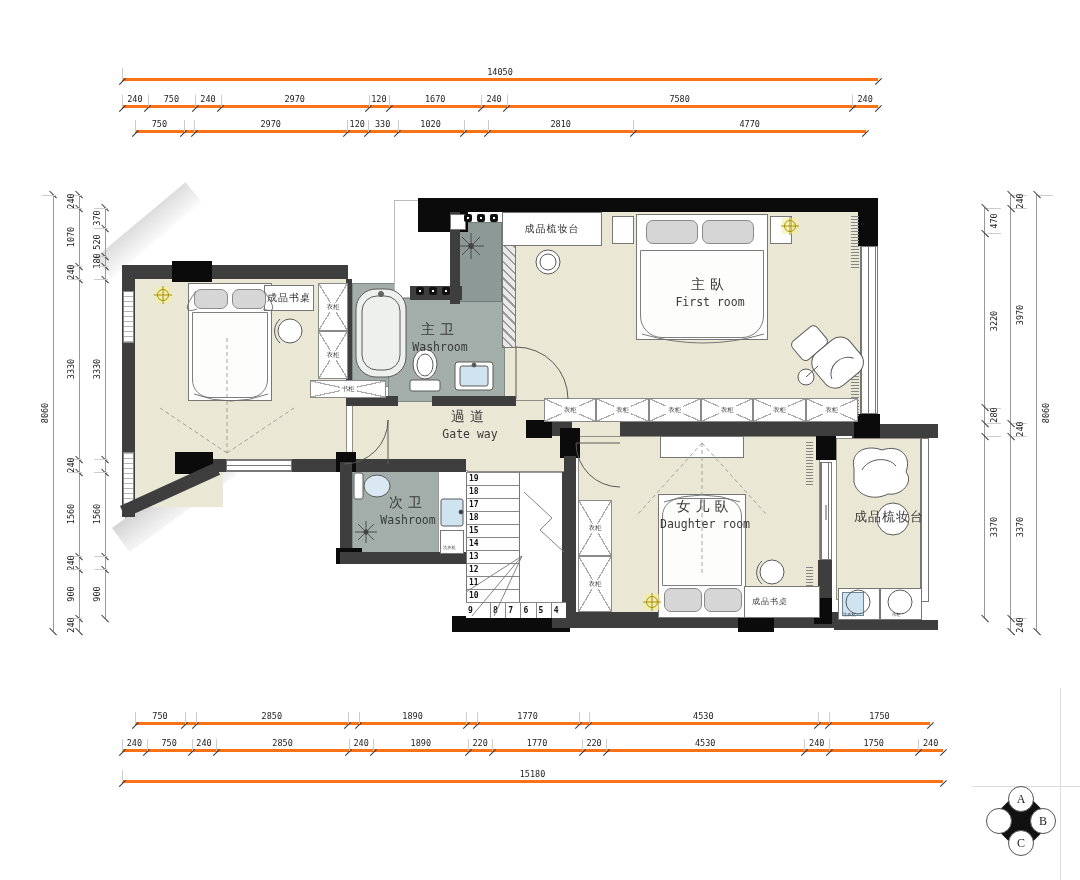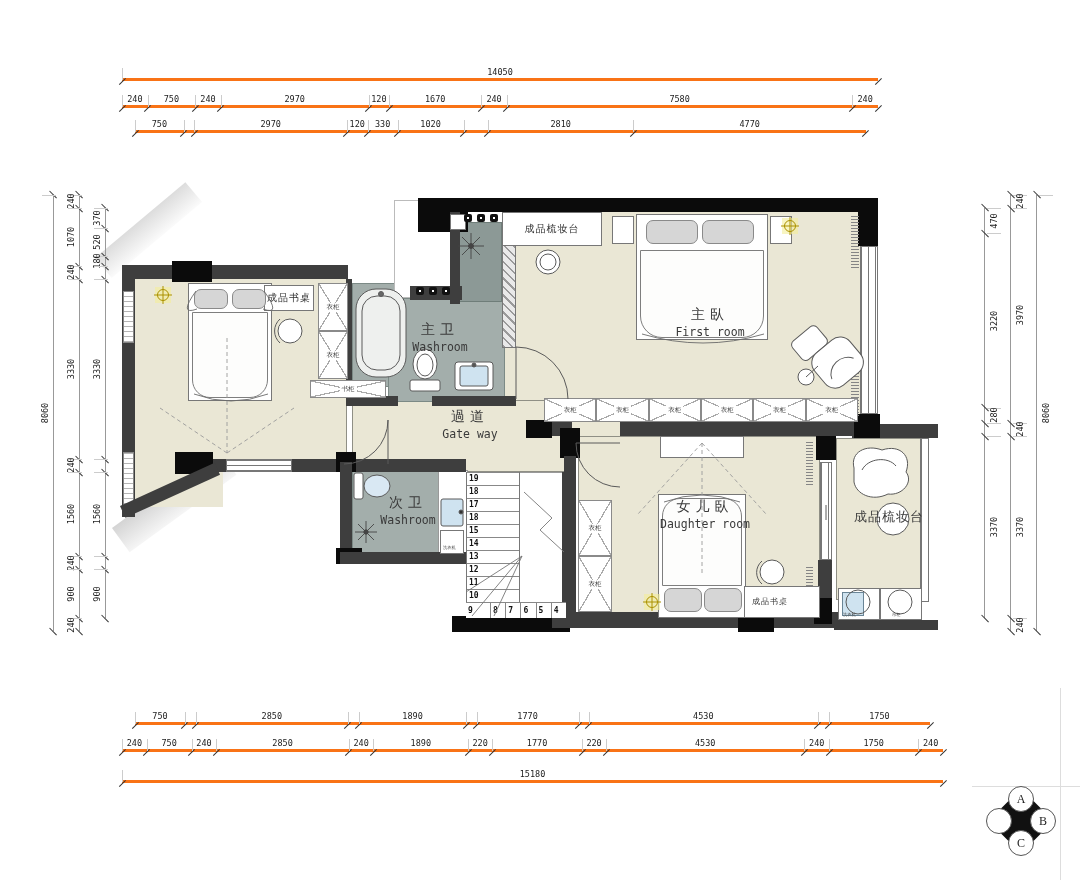--- a/index.html
+++ b/index.html
@@ -328,21 +328,21 @@
       <circle cx="652" cy="602" r="5.5"></circle>
         <line x1="643" y1="602" x2="661" y2="602"></line>
         <line x1="652" y1="593" x2="652" y2="611"></line>
     </g>
   </svg>
 
   <div class="roomlabel" style="left:398px;top:321px;width:84px">
     <span class="zh">主卫</span>
     <span class="en">Washroom</span>
   </div>
-  <div class="roomlabel" style="left:655px;top:306px;width:110px">
+  <div class="roomlabel" style="left:655px;top:276px;width:110px">
     <span class="zh">主臥</span>
     <span class="en">First room</span>
   </div>
   <div class="roomlabel" style="left:415px;top:408px;width:110px">
     <span class="zh">過道</span>
     <span class="en">Gate way</span>
   </div>
   <div class="roomlabel" style="left:362px;top:494px;width:92px">
     <span class="zh">次卫</span>
     <span class="en">Washroom</span>

